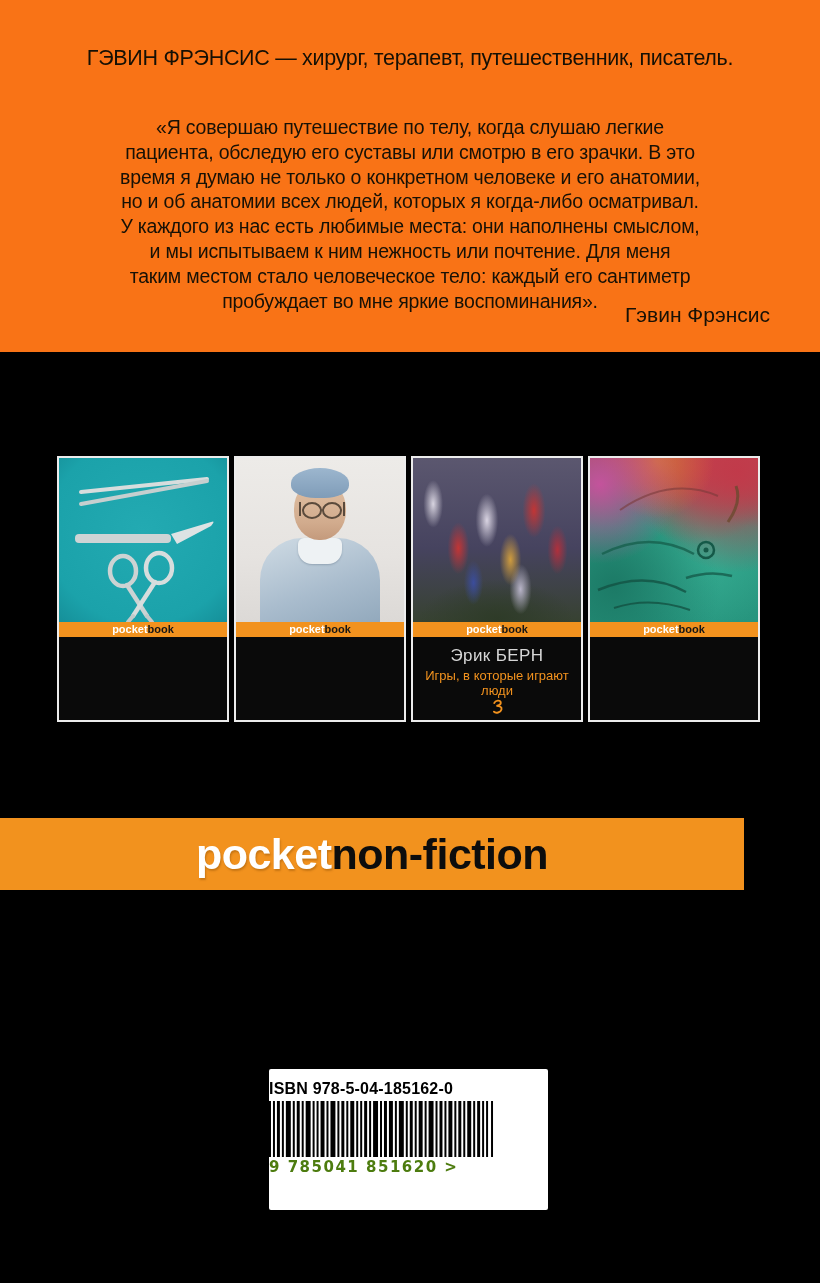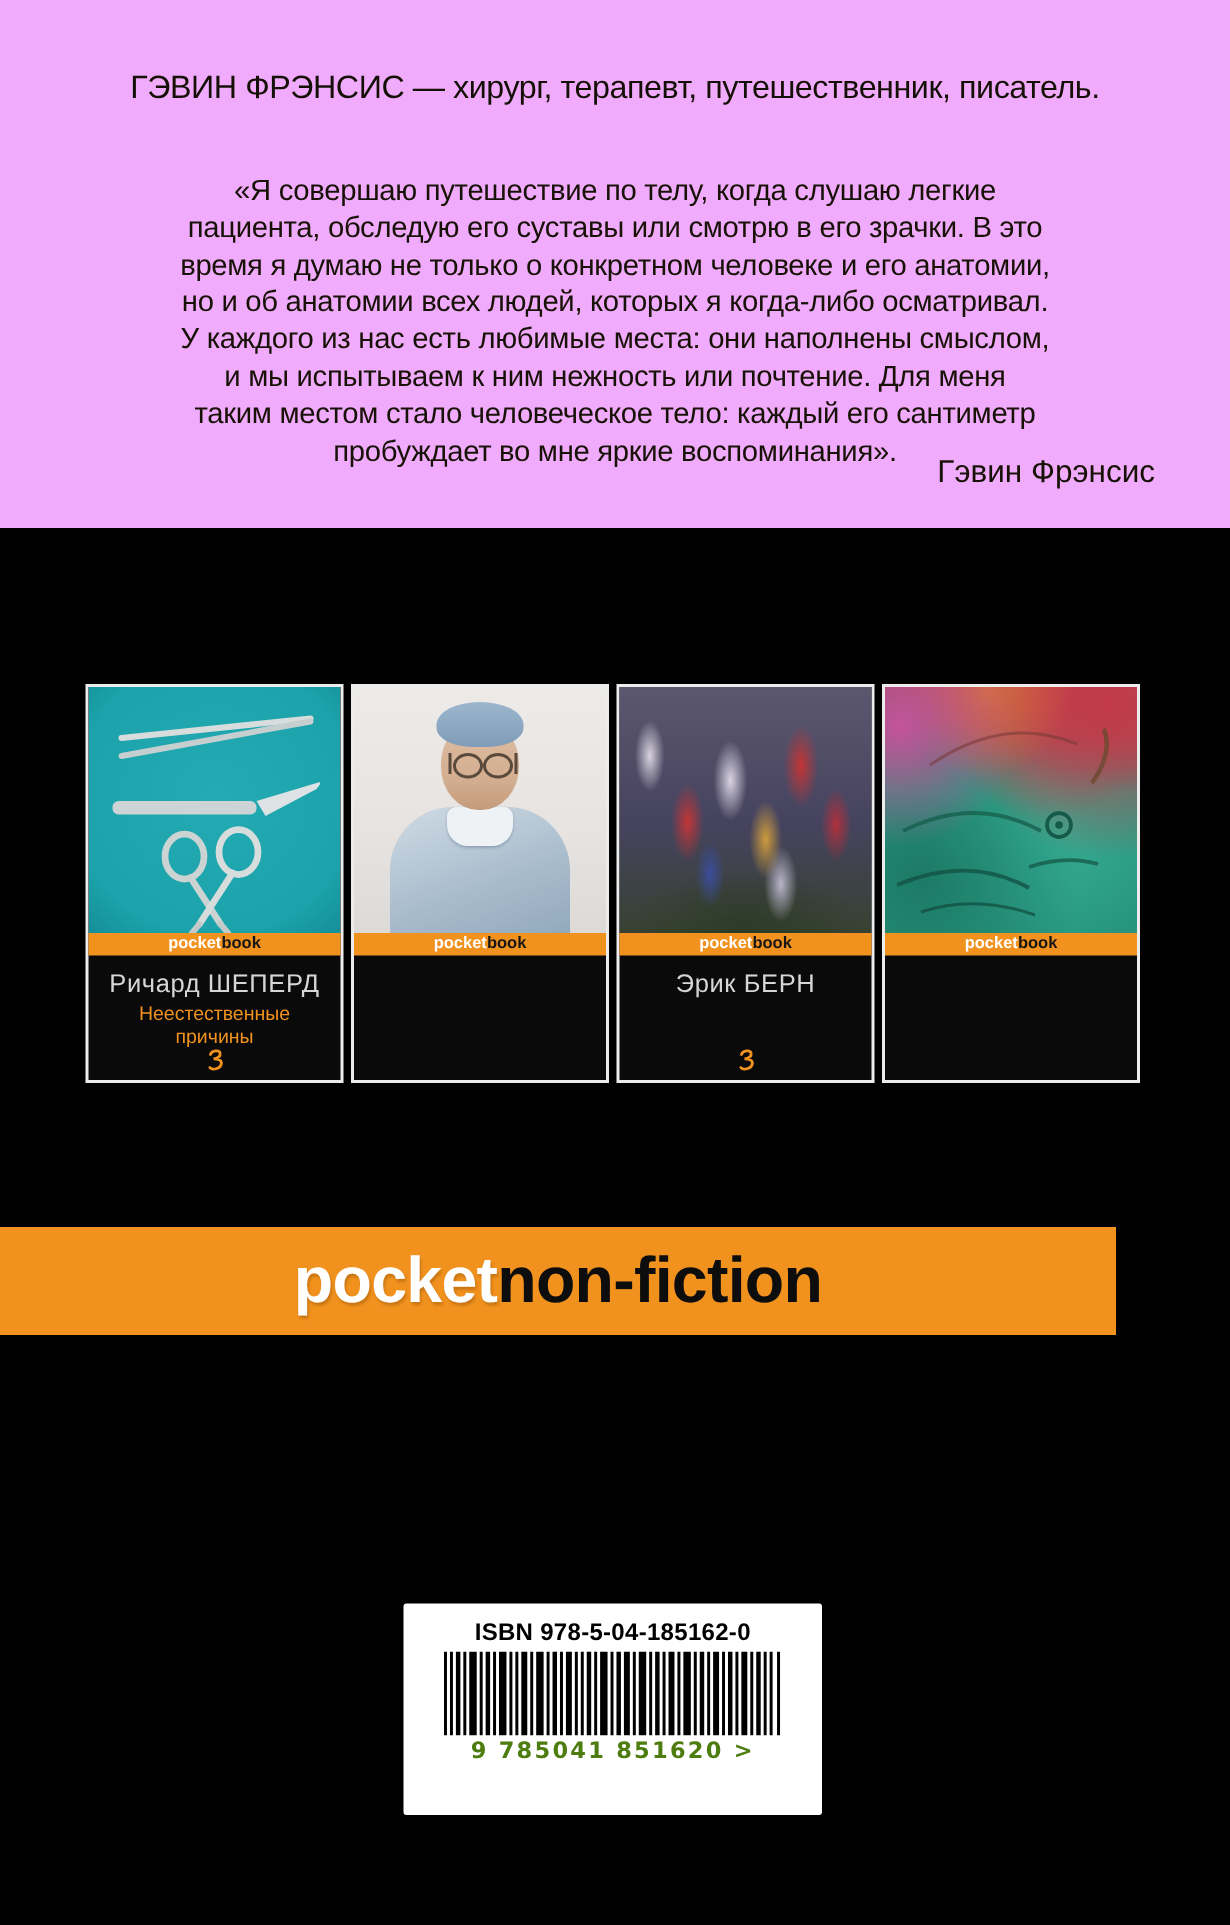--- a/index.html
+++ b/index.html
@@ -1,20 +1,20 @@
 <!DOCTYPE html>
 <html><head>
 <meta charset="utf-8">
 <style>
   html,body{margin:0;padding:0;background:#000;}
   .page{position:relative;width:820px;height:1283px;background:#000;overflow:hidden;
         font-family:"Liberation Sans",sans-serif;-webkit-font-smoothing:antialiased;}
 
   
-  .section-top{position:absolute;top:0;left:0;width:820px;height:352px;background:#f0abfc;}
+  .section-top{position:absolute;top:0;left:0;width:820px;height:352px;background:#f97316;}
   .intro-heading{position:absolute;top:46px;left:0;width:820px;text-align:center;
                  font-size:21.5px;letter-spacing:-0.3px;color:#151005;}
   .quote{position:absolute;top:115px;left:0;width:820px;text-align:center;
          font-size:19.5px;line-height:24.8px;color:#171106;white-space:pre-line;letter-spacing:-0.2px;}
   .signature{position:absolute;top:303px;right:50px;font-size:21px;color:#171106;}
 
   
   .section-middle{position:absolute;top:352px;left:0;width:820px;height:466px;background:#000;}
   .covers-row{position:absolute;top:104px;left:57px;display:flex;gap:5px;}
   .cover{width:168px;height:262px;border:2px solid #ececec;background:#0a0a0a;
@@ -73,21 +73,21 @@
   
   .section-band{position:absolute;top:818px;left:0;width:744px;height:72px;background:#F2921E;
                 display:flex;align-items:center;justify-content:center;}
   .band-text{font-size:43px;font-weight:bold;letter-spacing:-0.5px;line-height:72px;}
   .band-text .pocket{color:#fff;text-shadow:1px 2px 2px rgba(120,66,0,0.35);}
   .band-text .nonfiction{color:#0d0d0d;}
 
   
   .section-bottom{position:absolute;top:890px;left:0;width:820px;height:393px;background:#000;}
   .barcode-panel{position:absolute;top:179px;left:269px;width:279px;height:141px;background:#fff;
-                 border-radius:2px;display:flex;flex-direction:column;align-items:center;}
+                 border-radius:2px;display:flex;flex-direction:column;}
   .isbn-text{margin-top:11px;font-size:16px;font-weight:bold;color:#000;letter-spacing:0.2px;}
   .bars{margin-top:3px;width:226px;height:56px;display:block;}
   .barcode-digits{margin-top:1px;font-size:15px;font-weight:bold;color:#4d7c0f;letter-spacing:1.5px;
                   font-family:"DejaVu Sans","Liberation Sans",sans-serif;}
 </style>
 </head>
 <body>
 
 <div class="page">
 
@@ -126,29 +126,20 @@
             <ellipse cx="100" cy="110" rx="13" ry="15" fill="none" stroke="#d7dddd" stroke-width="4.5"></ellipse>
             <path d="M68 127 L88 158" stroke="#ccd3d3" stroke-width="4.5" stroke-linecap="round"></path>
             <path d="M96 124 L74 158" stroke="#d7dddd" stroke-width="4.5" stroke-linecap="round"></path>
             <path d="M88 158 L93 164 M74 158 L69 164" stroke="#c2caca" stroke-width="4" stroke-linecap="round"></path>
           </svg>
         </div>
         <div class="cover-band">
           <span class="w">pocket</span>
             <span class="b">book</span>
         </div>
-        <div class="cover-info">
-          <div class="cover-author">Ричард ШЕПЕРД</div>
-          <div class="cover-title">Неестественные причины</div>
-          <div class="eksmo">
-            <svg width="13" height="16" viewBox="0 0 18 22">
-                <path d="M4.5 5.5 C6 1.5 13 1 13.5 4.5 C14 7.5 10 9 7.5 9.5 C12 9.5 15.5 11 14.5 14.5 C13.5 18.5 6.5 20.5 4 17.5" fill="none" stroke="#F2921E" stroke-width="2.6" stroke-linecap="round"></path>
-              </svg>
-          </div>
-        </div>
       </div>
 
       <div class="cover">
         <div class="cover-art">
           <div class="surgeon-bg"></div>
           <div class="surgeon-torso"></div>
           <div class="surgeon-mask"></div>
           <div class="surgeon-head"></div>
           <div class="surgeon-cap"></div>
           <div class="surgeon-glasses"></div>
@@ -162,20 +153,21 @@
       <div class="cover">
         <div class="cover-art">
           <div class="painting-bg"></div>
         </div>
         <div class="cover-band">
           <span class="w">pocket</span>
             <span class="b">book</span>
         </div>
         <div class="cover-info">
           <div class="cover-author">Эрик БЕРН</div>
+          <div class="cover-title">Игры, в которые играют люди</div>
           <div class="eksmo">
             <svg width="13" height="16" viewBox="0 0 18 22">
                 <path d="M4.5 5.5 C6 1.5 13 1 13.5 4.5 C14 7.5 10 9 7.5 9.5 C12 9.5 15.5 11 14.5 14.5 C13.5 18.5 6.5 20.5 4 17.5" fill="none" stroke="#F2921E" stroke-width="2.6" stroke-linecap="round"></path>
               </svg>
           </div>
         </div>
       </div>
 
       <div class="cover">
         <div class="cover-art">

